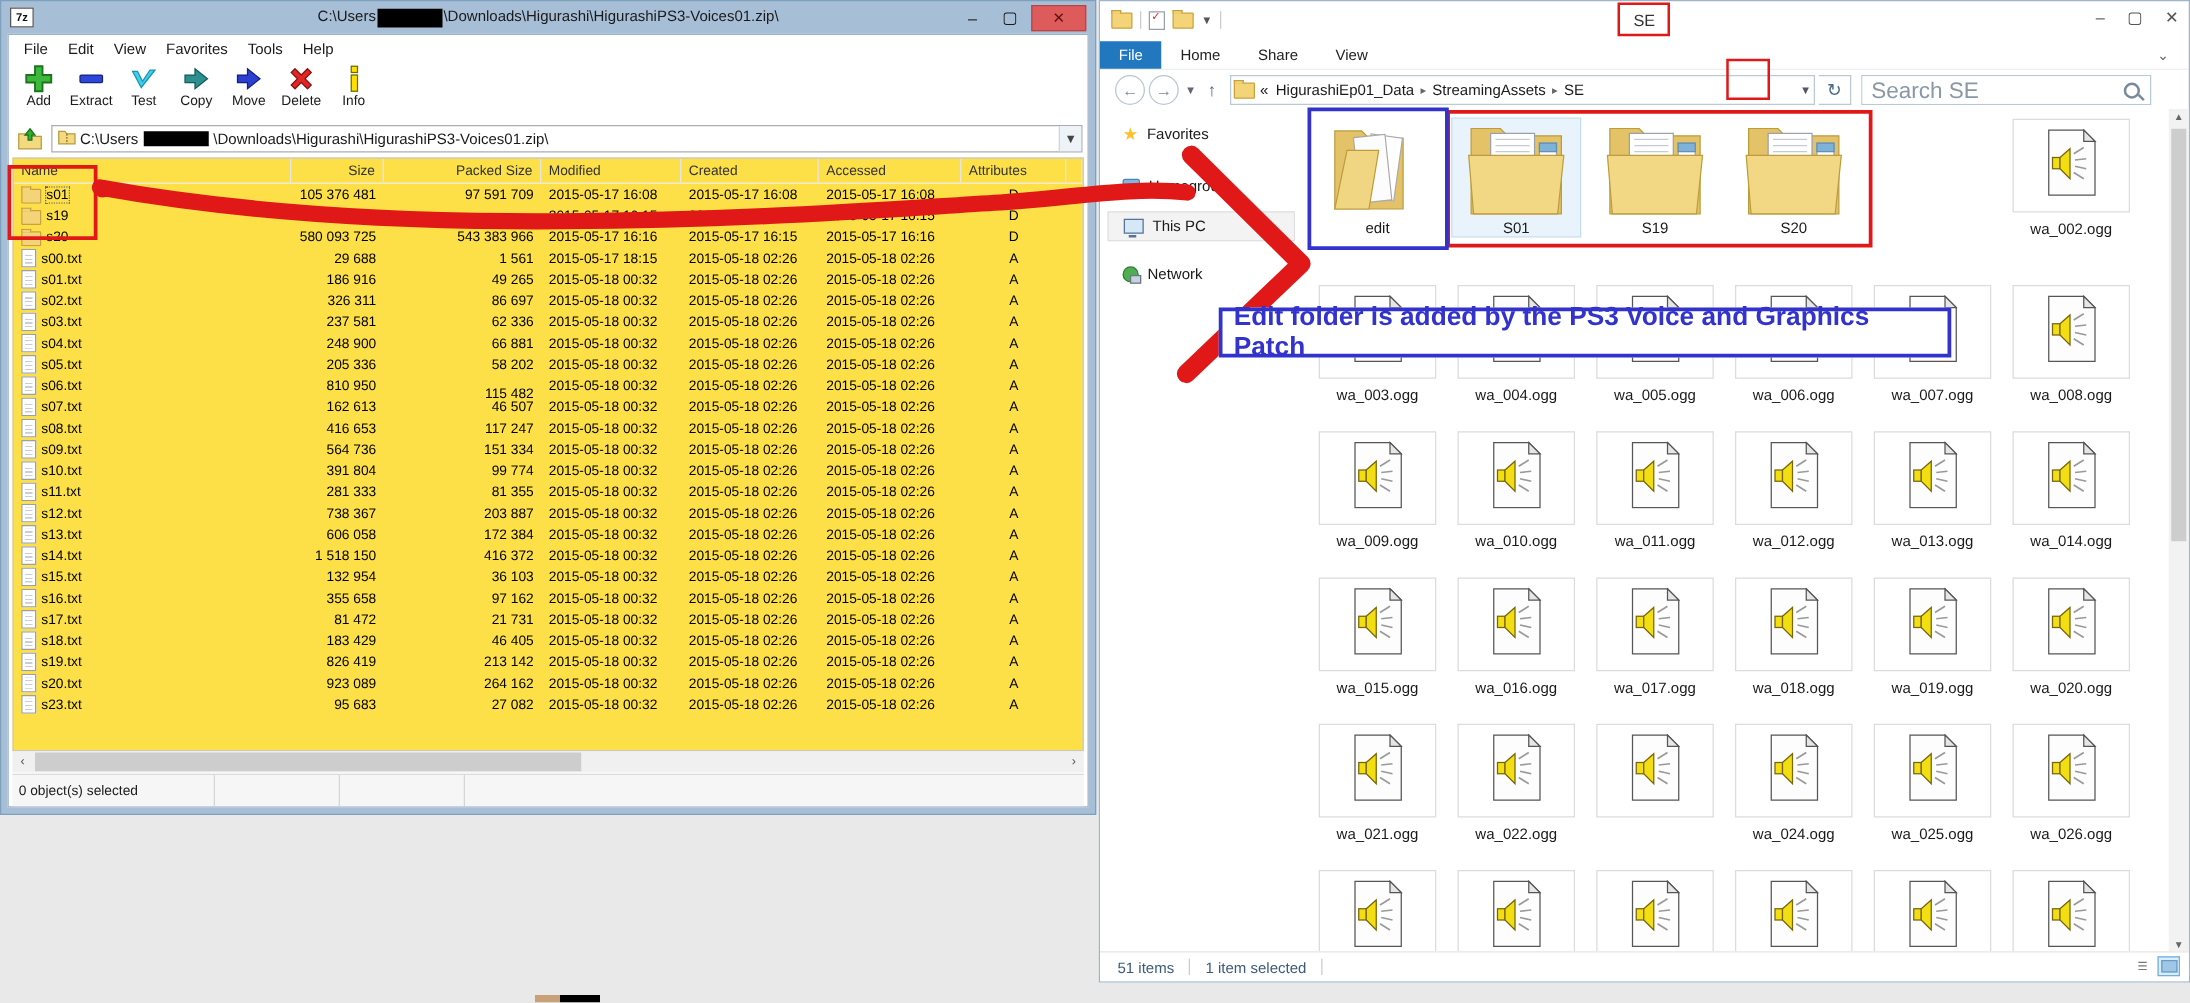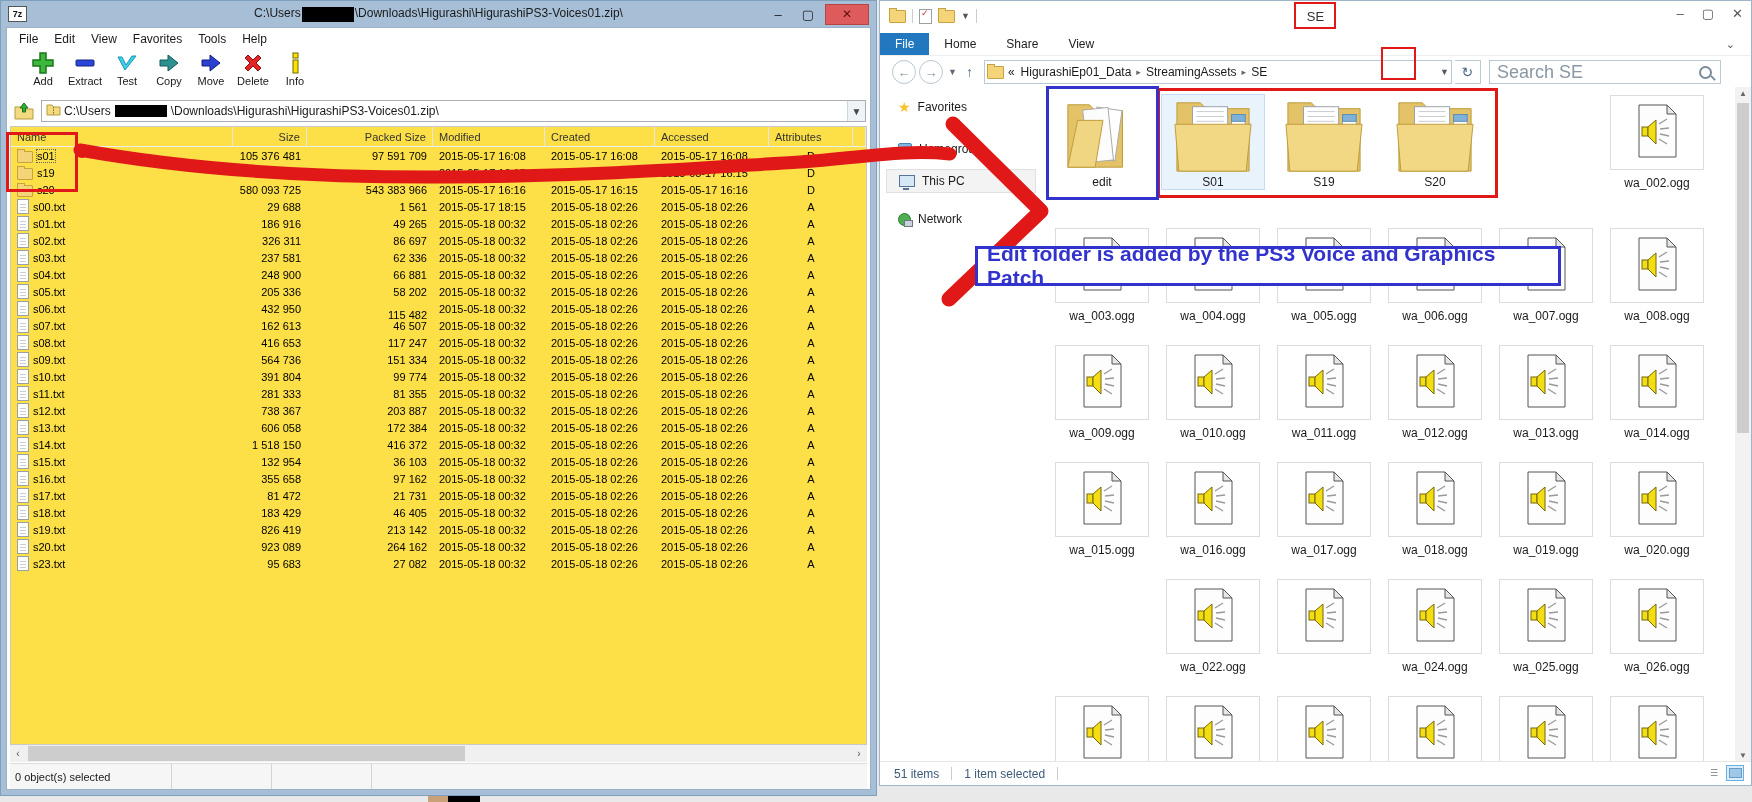--- a/index.html
+++ b/index.html
@@ -1,36 +1,36 @@
 <!DOCTYPE html>
 <html><head>
 <meta charset="utf-8">
 <style>
   html,body{margin:0;padding:0}
   body{width:1752px;height:802px;position:relative;overflow:hidden;background:#e9e9e9;
        font-family:"Liberation Sans","DejaVu Sans",sans-serif;-webkit-font-smoothing:antialiased}
 
   
-  .win7z{position:absolute;left:0;top:0;width:877px;height:796px;box-sizing:border-box;
+  .win7z{position:absolute;left:0;top:0;width:877px;height:652px;box-sizing:border-box;
          background:#a6bfd7;border:1px solid #7fa0bd;padding:0 5px 5px 5px;z-index:10}
   .tb7{height:26px;display:flex;align-items:center;position:relative}
   .icon7z{width:17px;height:14px;background:#fff;border:1px solid #555;font-size:9px;font-weight:bold;
           color:#111;display:flex;align-items:center;justify-content:center;margin-left:2px}
   .ttl7{position:absolute;left:0;right:0;text-align:center;font-size:12px;color:#1a1a1a;pointer-events:none}
   .redact{display:inline-block;background:#000;vertical-align:middle}
   .redact.t{width:52px;height:15px;margin:0 1px}
   .redact.a{width:52px;height:12px;margin:0 1px}
   .caps7{margin-left:auto;display:flex;align-items:center;gap:4px;padding-right:2px}
   .cap7{width:26px;text-align:center;font-size:13px;color:#1a1a1a}
   .cap7.close{width:42px;height:19px;background:#dd5b5b;border:1px solid #b94444;color:#5f1111;
               font-weight:bold;display:flex;align-items:center;justify-content:center;font-size:12px}
   .client7{background:#fff;height:calc(100% - 26px);display:flex;flex-direction:column;border:1px solid #9ab2c8;box-sizing:border-box}
   .menu7{height:22px;display:flex;align-items:center;padding-left:4px;font-size:12px;color:#1a1a1a}
   .menu7 span{padding:2px 8px}
-  .tools7{height:47px;display:flex;align-items:flex-start;gap:2px;padding:1px 4px 0 16px}
+  .tools7{height:47px;display:flex;align-items:flex-start;gap:2px;padding:1px 4px 0 4px}
   .tbtn{width:40px;display:flex;flex-direction:column;align-items:center;font-size:11px;color:#1a1a1a}
   .tbtn svg{display:block}
   .addr7{height:26px;display:flex;align-items:center;gap:4px;padding:0 4px}
   .upbtn{width:26px;height:22px;display:flex;align-items:center;justify-content:center}
   .combo{flex:1;height:22px;border:1px solid #abadb3;display:flex;align-items:center;gap:3px;
          font-size:12px;color:#1a1a1a;padding-left:4px;background:#fff;box-sizing:border-box}
   .combo .caret{margin-left:auto;width:17px;height:100%;display:flex;align-items:center;justify-content:center;
                 color:#444;background:#eef3f8;border-left:1px solid #cdd6de;font-size:10px}
   .list7{flex:1;margin:2px 3px 0 3px;border:1px solid #c8c8c8;background:#fde047;overflow:hidden;
          display:flex;flex-direction:column}
@@ -349,21 +349,21 @@
             <div class="c" style="width: 112px;">2015-05-18 00:32</div>
             <div class="c" style="width: 110px;">2015-05-18 02:26</div>
             <div class="c" style="width: 114px;">2015-05-18 02:26</div>
             <div class="c ctr" style="width: 84px;">A</div>
           </div>
           <div class="row7">
             <div class="c namec" style="width: 222px;">
               <span class="doc-ico"></span>
               <span>s06.txt</span>
             </div>
-            <div class="c r" style="width: 74px;">432 950</div>
+            <div class="c r" style="width: 74px;">810 950</div>
             <div class="c r" style="width: 126px; margin-top: 12px;">115 482</div>
             <div class="c" style="width: 112px;">2015-05-18 00:32</div>
             <div class="c" style="width: 110px;">2015-05-18 02:26</div>
             <div class="c" style="width: 114px;">2015-05-18 02:26</div>
             <div class="c ctr" style="width: 84px;">A</div>
           </div>
           <div class="row7">
             <div class="c namec" style="width: 222px;">
               <span class="doc-ico"></span>
               <span>s07.txt</span>
@@ -992,20 +992,37 @@
                 <g stroke="#999" stroke-width="1.3">
                   <line x1="25" y1="20" x2="33" y2="15"></line>
                   <line x1="26" y1="25" x2="35" y2="24"></line>
                   <line x1="26" y1="30" x2="35" y2="32"></line>
                   <line x1="25" y1="35" x2="33" y2="40"></line>
                 </g>
               </svg></span>
           </div>
           <div class="tlabel">wa_020.ogg</div>
         </div>
+        <div class="tile" style="left: 2px; top: 492px;">
+          <div class="abox">
+            <span><svg width="46" height="54" viewBox="0 0 46 54">
+                <path d="M5 1h28l9 9v43H5z" fill="#fdfdfd" stroke="#555"></path>
+                <path d="M33 1l9 9h-9z" fill="#e6e6e6" stroke="#555"></path>
+                <rect x="8" y="23" width="6" height="9" fill="#f2de12" stroke="#77660a"></rect>
+                <polygon points="14,23 22,16 22,40 14,32" fill="#f2de12" stroke="#77660a"></polygon>
+                <g stroke="#999" stroke-width="1.3">
+                  <line x1="25" y1="20" x2="33" y2="15"></line>
+                  <line x1="26" y1="25" x2="35" y2="24"></line>
+                  <line x1="26" y1="30" x2="35" y2="32"></line>
+                  <line x1="25" y1="35" x2="33" y2="40"></line>
+                </g>
+              </svg></span>
+          </div>
+          <div class="tlabel">wa_021.ogg</div>
+        </div>
         <div class="tile" style="left: 113px; top: 492px;">
           <div class="abox">
             <span><svg width="46" height="54" viewBox="0 0 46 54">
                 <path d="M5 1h28l9 9v43H5z" fill="#fdfdfd" stroke="#555"></path>
                 <path d="M33 1l9 9h-9z" fill="#e6e6e6" stroke="#555"></path>
                 <rect x="8" y="23" width="6" height="9" fill="#f2de12" stroke="#77660a"></rect>
                 <polygon points="14,23 22,16 22,40 14,32" fill="#f2de12" stroke="#77660a"></polygon>
                 <g stroke="#999" stroke-width="1.3">
                   <line x1="25" y1="20" x2="33" y2="15"></line>
                   <line x1="26" y1="25" x2="35" y2="24"></line>

